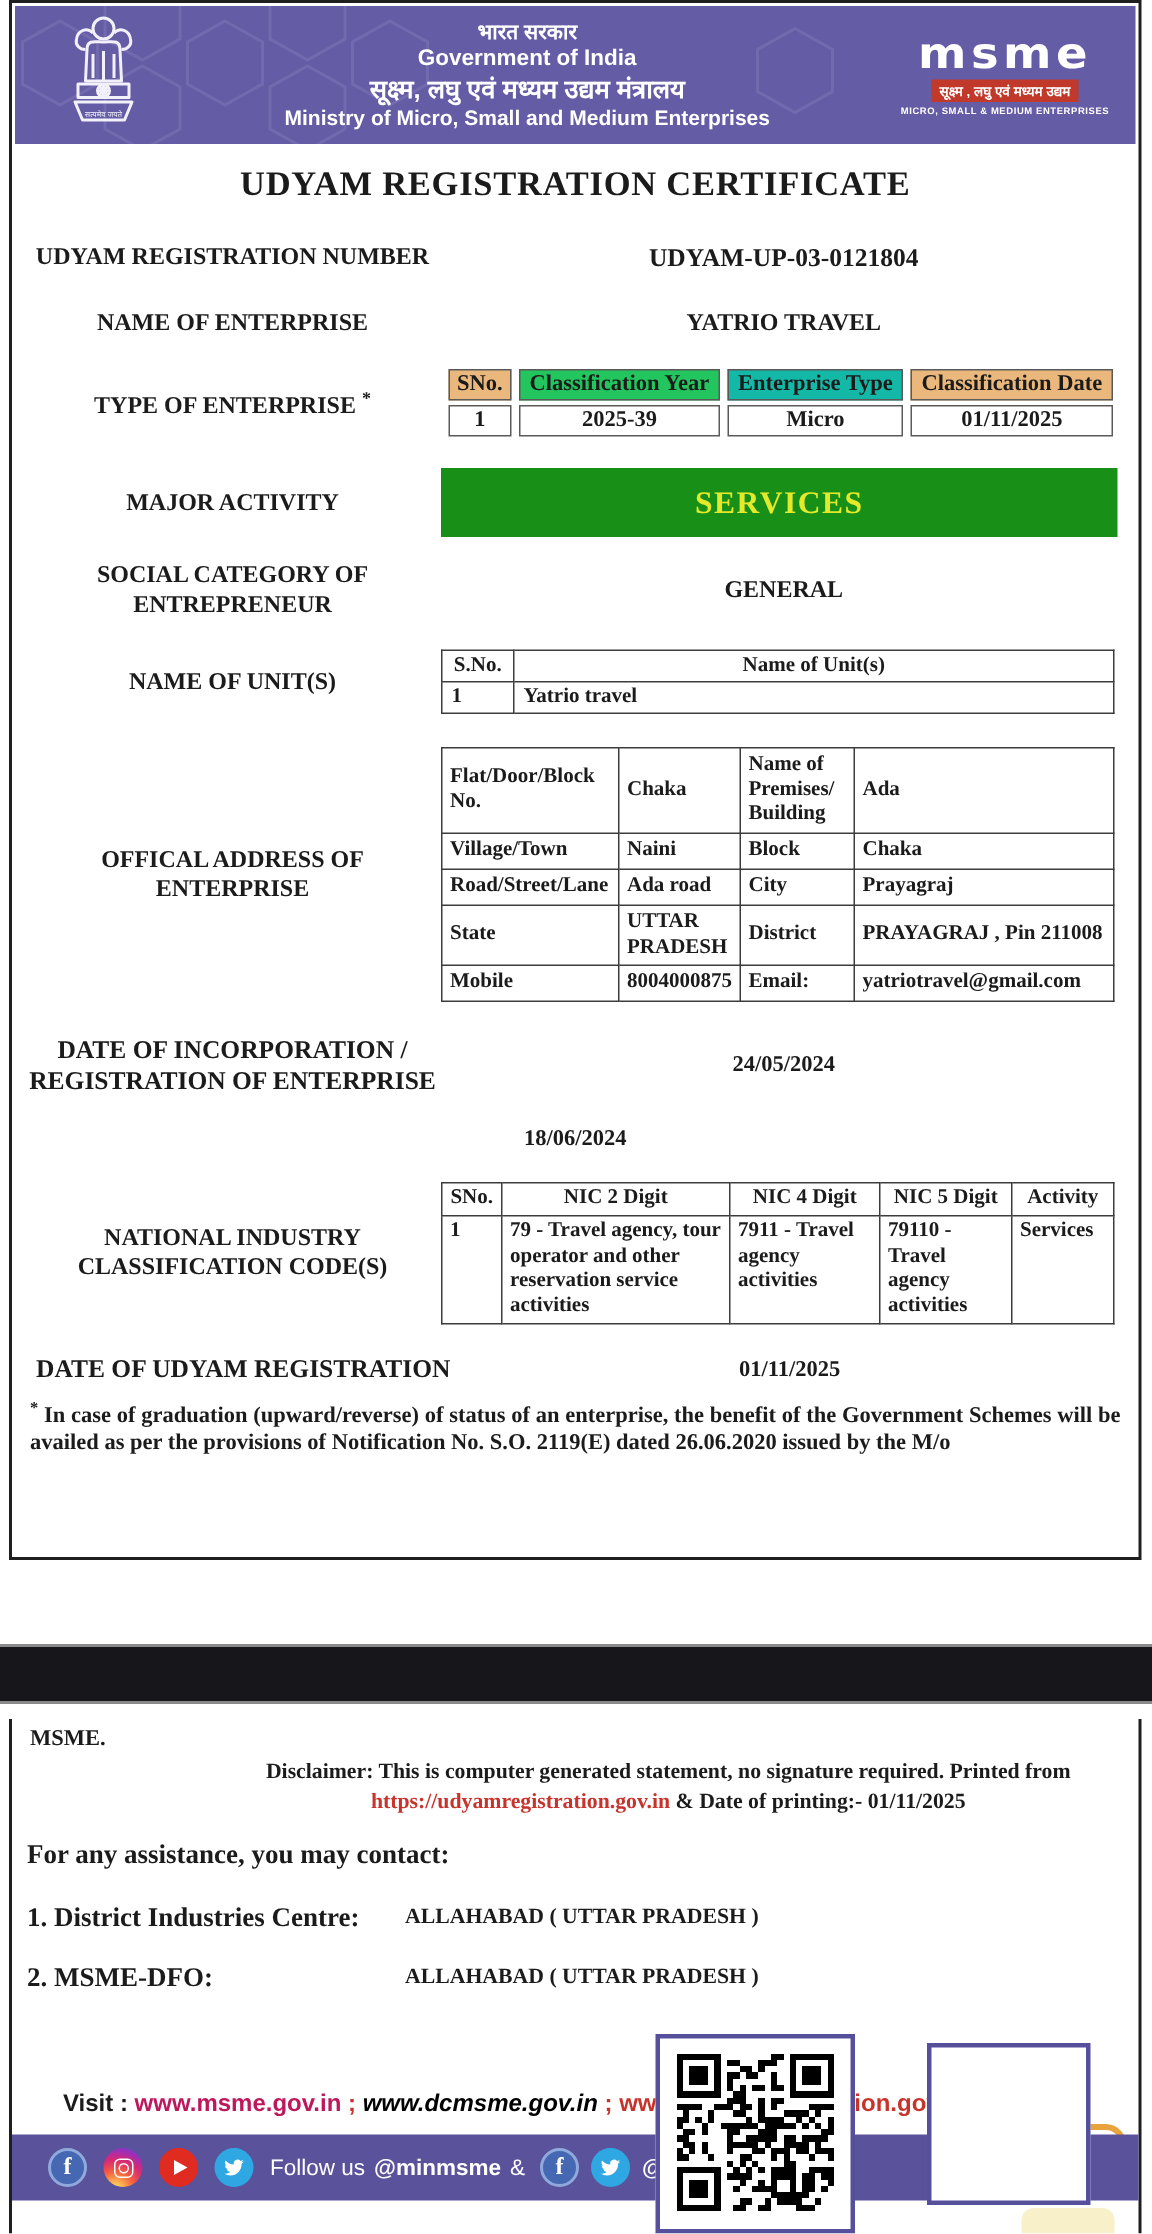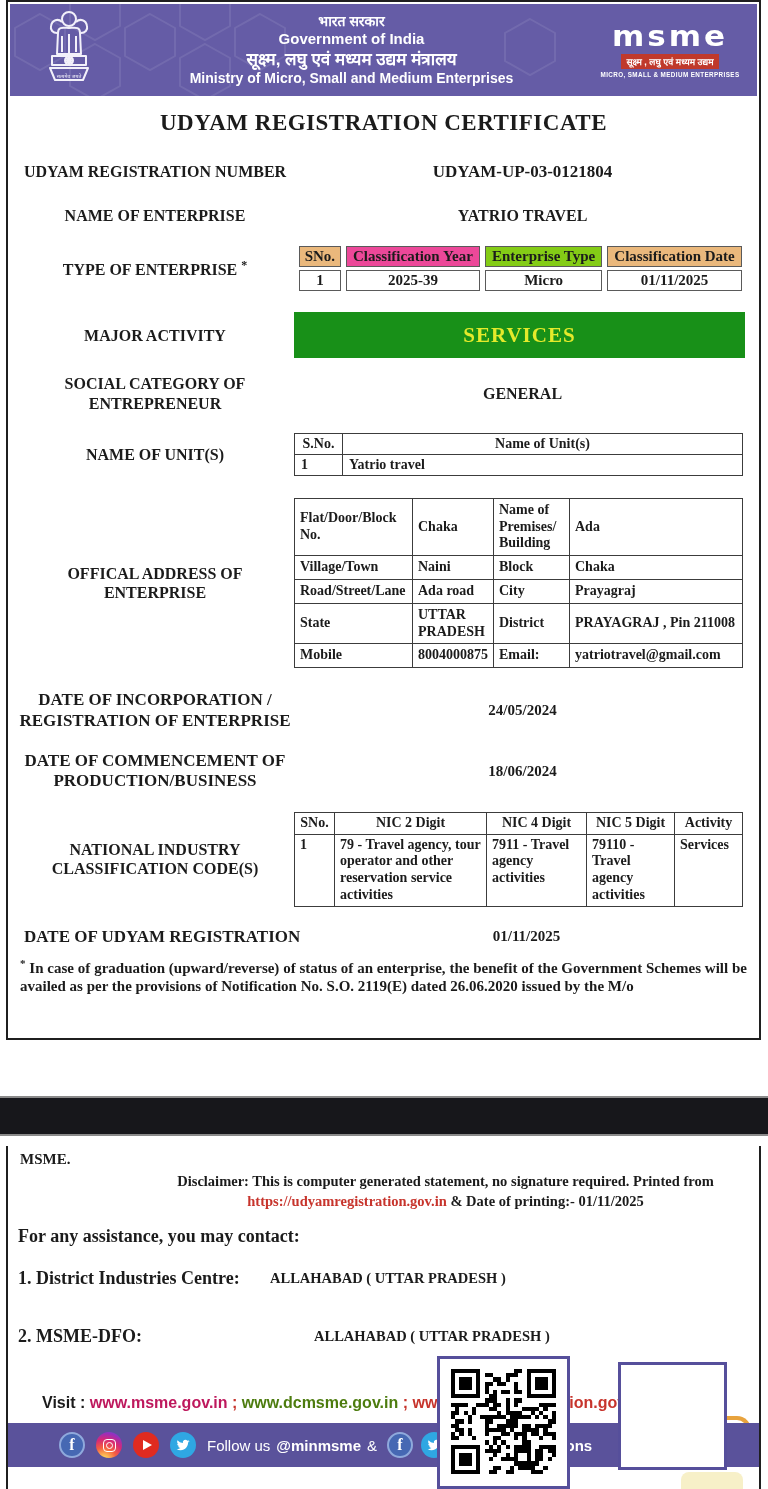--- a/index.html
+++ b/index.html
@@ -77,21 +77,21 @@
   .disclaimer { margin:4px 0 0 150px; width:575px; text-align:center; font-weight:bold;
                 font-size:14.5px; line-height:1.35; }
   .assist { margin:15px 0 0 10px; font-size:18px; font-weight:bold; }
   .contact { display:flex; margin-left:10px; align-items:center; }
   .c-lbl { flex:0 0 238px; font-size:18px; font-weight:bold; line-height:1.3; }
   .c-val { font-size:14.5px; font-weight:bold; margin-left:14px; }
   .visit { position:absolute; left:34px; top:248px; font-family:"Liberation Sans","DejaVu Sans",sans-serif;
            font-weight:bold; font-size:16px; white-space:nowrap; }
   .redlink { text-decoration:none; }
   .social-bar { position:absolute; left:0; top:277px; width:100%; height:44px;
-                display:flex; align-items:center; padding-left:51px;
+                display:flex; align-items:center; padding-left:24px;
                 font-family:"Liberation Sans","DejaVu Sans",sans-serif; color:#fff;text-align:right; }
   .sicon { width:26px; height:26px; border-radius:50%; display:flex; align-items:center;
            justify-content:center; margin-right:11px; flex:0 0 auto; }
   .fb { background:#4668B3; border:2px solid #8FA9DC; }
   .fb::after { content:"f"; color:#fff; font-family:"Liberation Serif",serif; font-weight:bold; font-size:16px; }
   .ig { background:radial-gradient(circle at 30% 110%, #FFDB5C 8%, #F56040 38%, #D62976 62%, #962FBF 82%, #4F5BD5 100%); }
   .ig-frame { width:13px; height:13px; border:1.6px solid #fff; border-radius:4px; position:relative; }
   .ig-frame::after { content:""; position:absolute; top:2.2px; left:2.2px; width:5px; height:5px;
                      border:1.6px solid #fff; border-radius:50%; }
   .yt { background:#E02B20; }
@@ -171,22 +171,22 @@
   </div>
 
   <div class="row" style="margin-top:18px;">
     <div class="lbl">
       <span>TYPE OF ENTERPRISE</span>&nbsp;<sup>*</sup>
     </div>
     <table class="type-table">
       <tbody>
           <tr>
         <th class="tanth" style="background: rgb(234, 184, 124);">SNo.</th>
-        <th class="tanth" style="background: #ec4899;">Classification Year</th>
-        <th class="tanth" style="background: #84cc16;">Enterprise Type</th>
+        <th class="tanth" style="background: #22c55e;">Classification Year</th>
+        <th class="tanth" style="background: #14b8a6;">Enterprise Type</th>
         <th class="tanth" style="background: rgb(234, 184, 124);">Classification Date</th>
       </tr>
       <tr>
         <td style="text-align:center;">1</td>
         <td style="text-align:center;">2025-39</td>
         <td style="text-align:center;">Micro</td>
         <td style="text-align:center;">01/11/2025</td>
       </tr>
     </tbody>
       </table>
@@ -255,21 +255,20 @@
     </tbody>
       </table>
   </div>
 
   <div class="row" style="margin-top:22px;">
     <div class="lbl" style="font-size:17px;">DATE OF INCORPORATION / REGISTRATION OF ENTERPRISE</div>
     <div class="val">24/05/2024</div>
   </div>
 
   <div class="row" style="margin-top:20px;">
-    <div class="lbl" style="font-size:17px;">DATE OF COMMENCEMENT OF PRODUCTION/BUSINESS</div>
     <div class="val">18/06/2024</div>
   </div>
 
   <div class="row" style="margin-top:20px;">
     <div class="lbl">NATIONAL INDUSTRY CLASSIFICATION CODE(S)</div>
     <table class="nic-table">
       <tbody>
           <tr>
         <th class="nic-c1">SNo.</th>
         <th class="nic-c2">NIC 2 Digit</th>
@@ -311,30 +310,30 @@
     <span>&amp; Date of printing:- 01/11/2025</span>
   </div>
 
   <div class="assist">For any assistance, you may contact:</div>
 
   <div class="contact" style="margin-top:20px;">
     <div class="c-lbl">1. District Industries Centre:</div>
     <div class="c-val">ALLAHABAD ( UTTAR PRADESH )</div>
   </div>
 
-  <div class="contact" style="margin-top:34px;gap:44px;">
+  <div class="contact" style="margin-top:16px;">
     <div class="c-lbl">2. MSME-DFO:</div>
     <div class="c-val">ALLAHABAD ( UTTAR PRADESH )</div>
   </div>
 
   <div class="visit">
     <span>Visit :</span>
     <a href="#" class="redlink" style="color: #be185d;">www.msme.gov.in</a>
     <span class="redlink" style="color: rgb(199, 52, 44);">;</span>
-    <a href="#" class="redlink" style="color: #4d7c0f;">www.dcmsme.gov.in</a>
+    <a href="#" class="redlink" style="color: #000000; font-style: italic;">www.dcmsme.gov.in</a>
     <span class="redlink" style="color: rgb(199, 52, 44);">;</span>
     <a href="#" class="redlink" style="color: rgb(199, 52, 44);">www.udyamregistration.gov.in</a>
   </div>
 
   <div class="orange-accent"></div>
 
   <div class="social-bar" style="background: rgb(90, 82, 155);">
     <span class="sicon fb"></span>
     <span class="sicon ig">
         <span class="ig-frame"></span>

